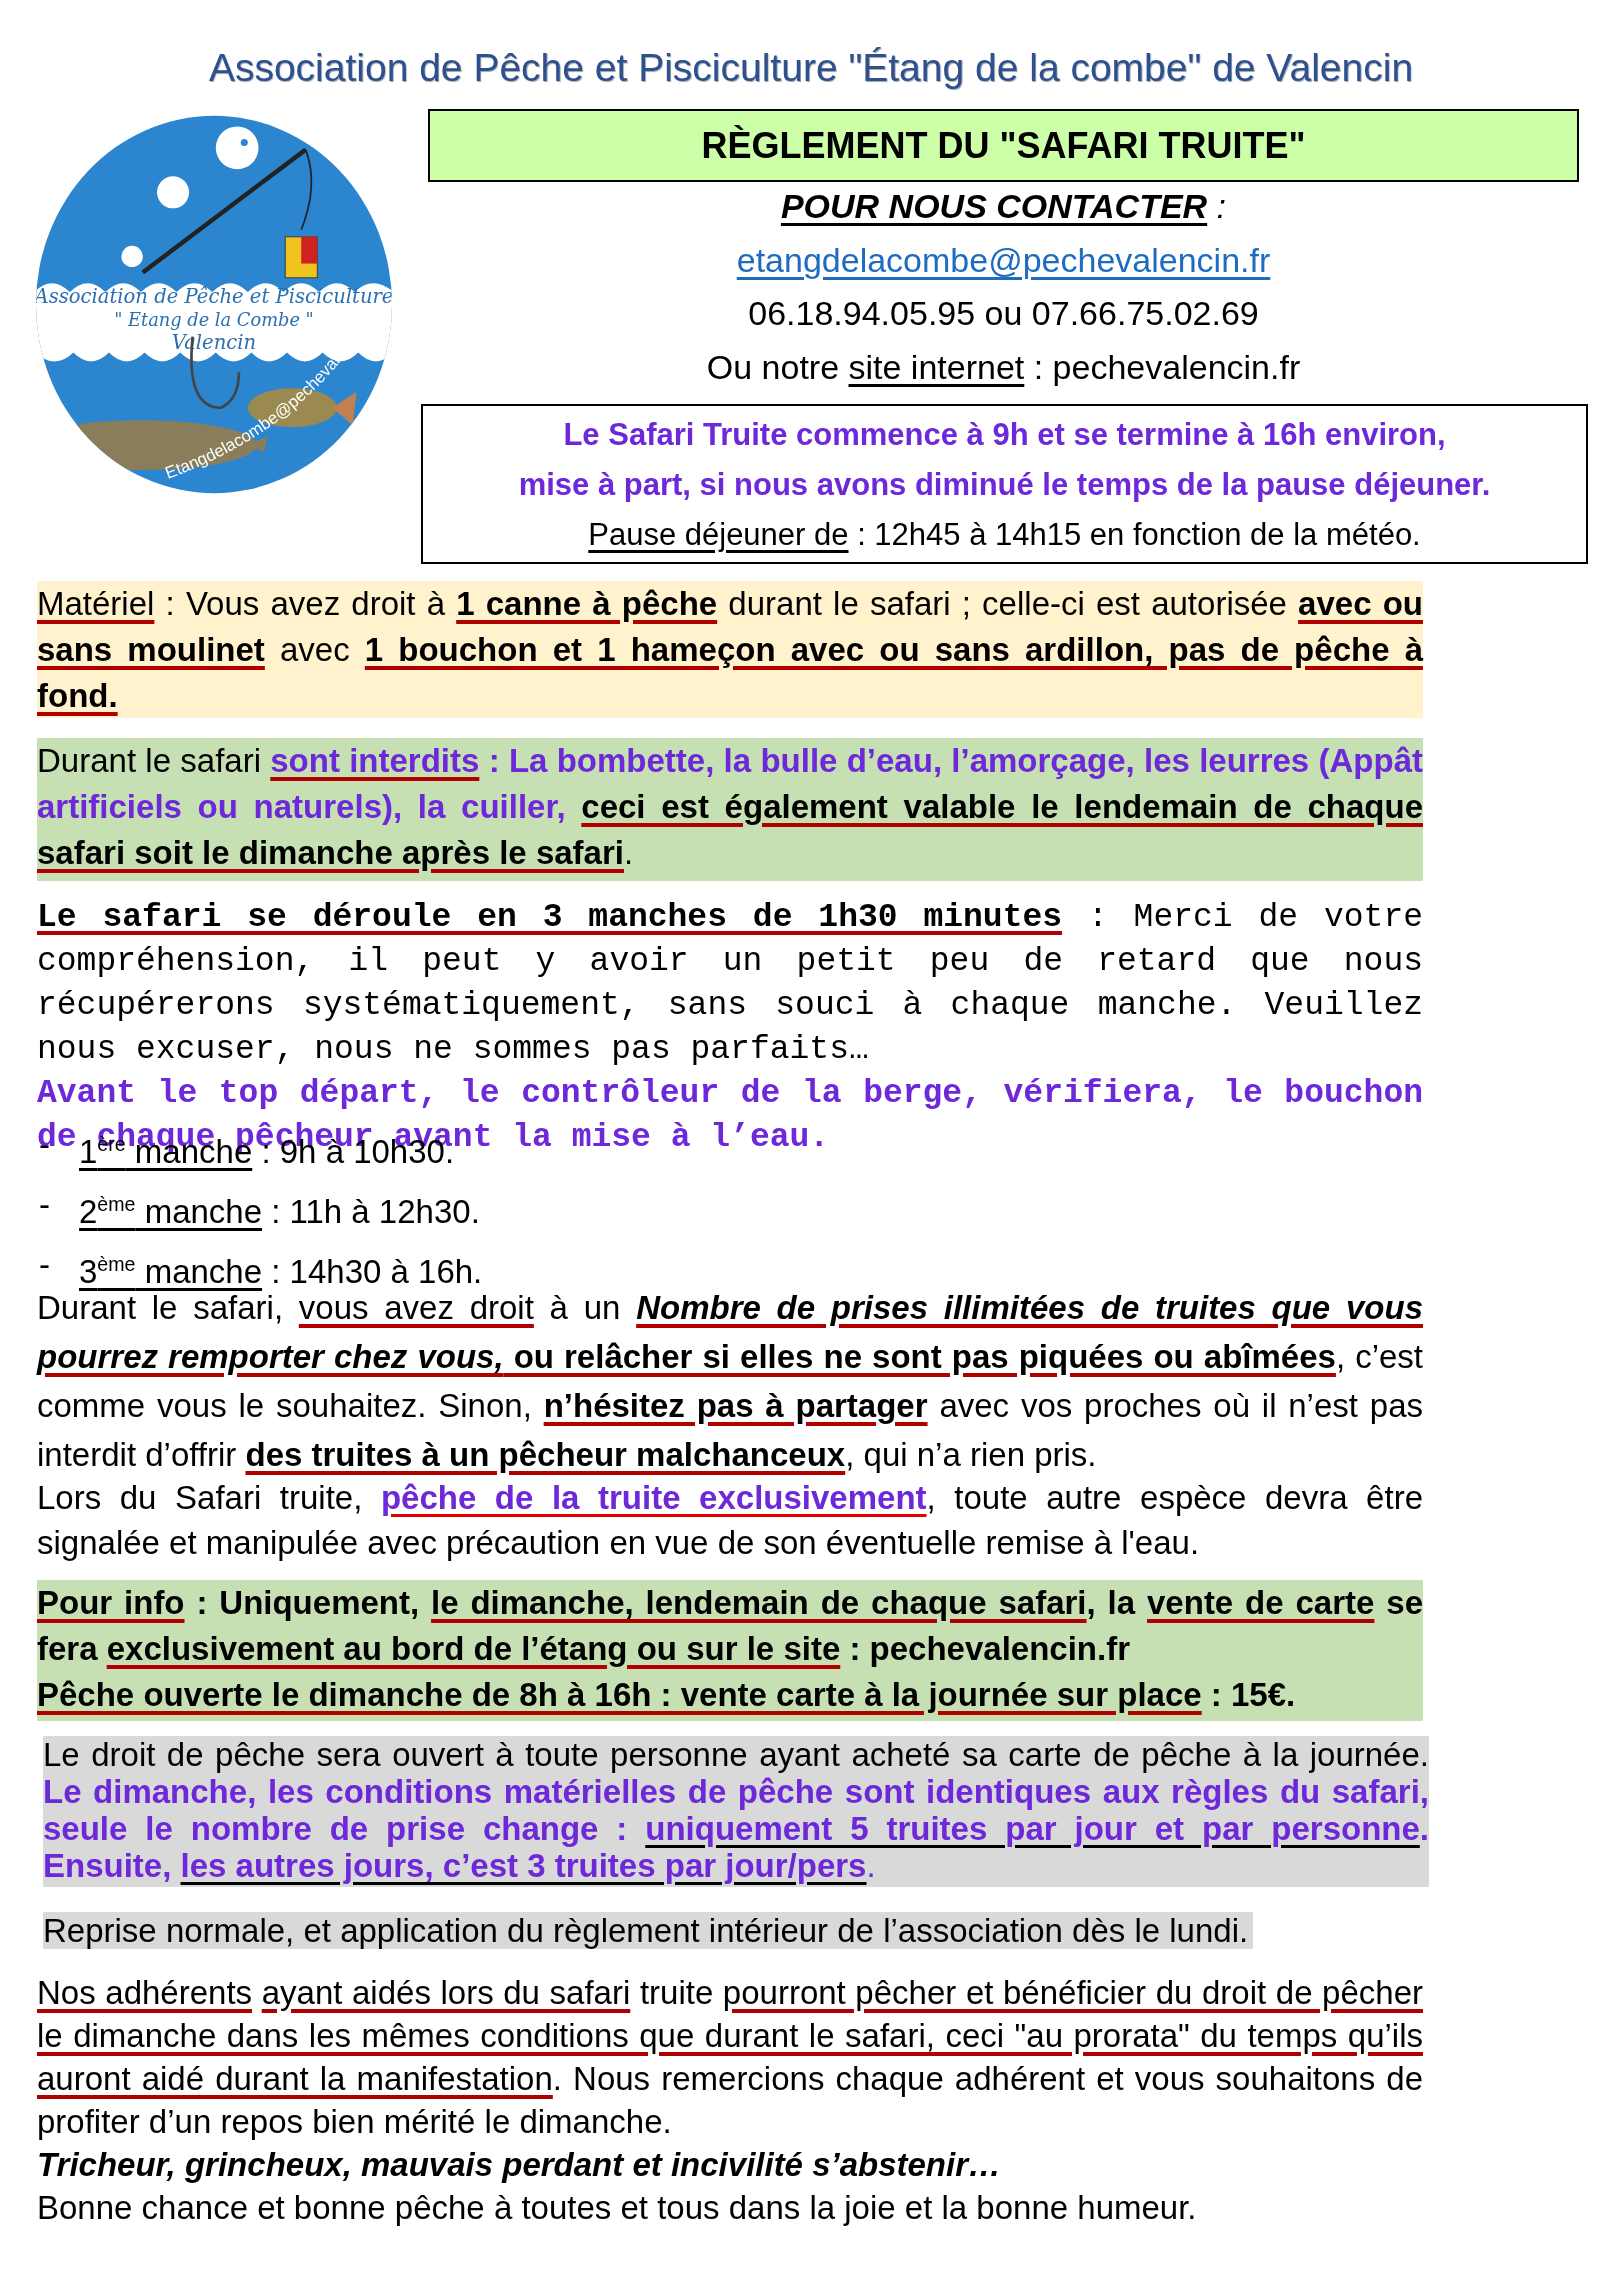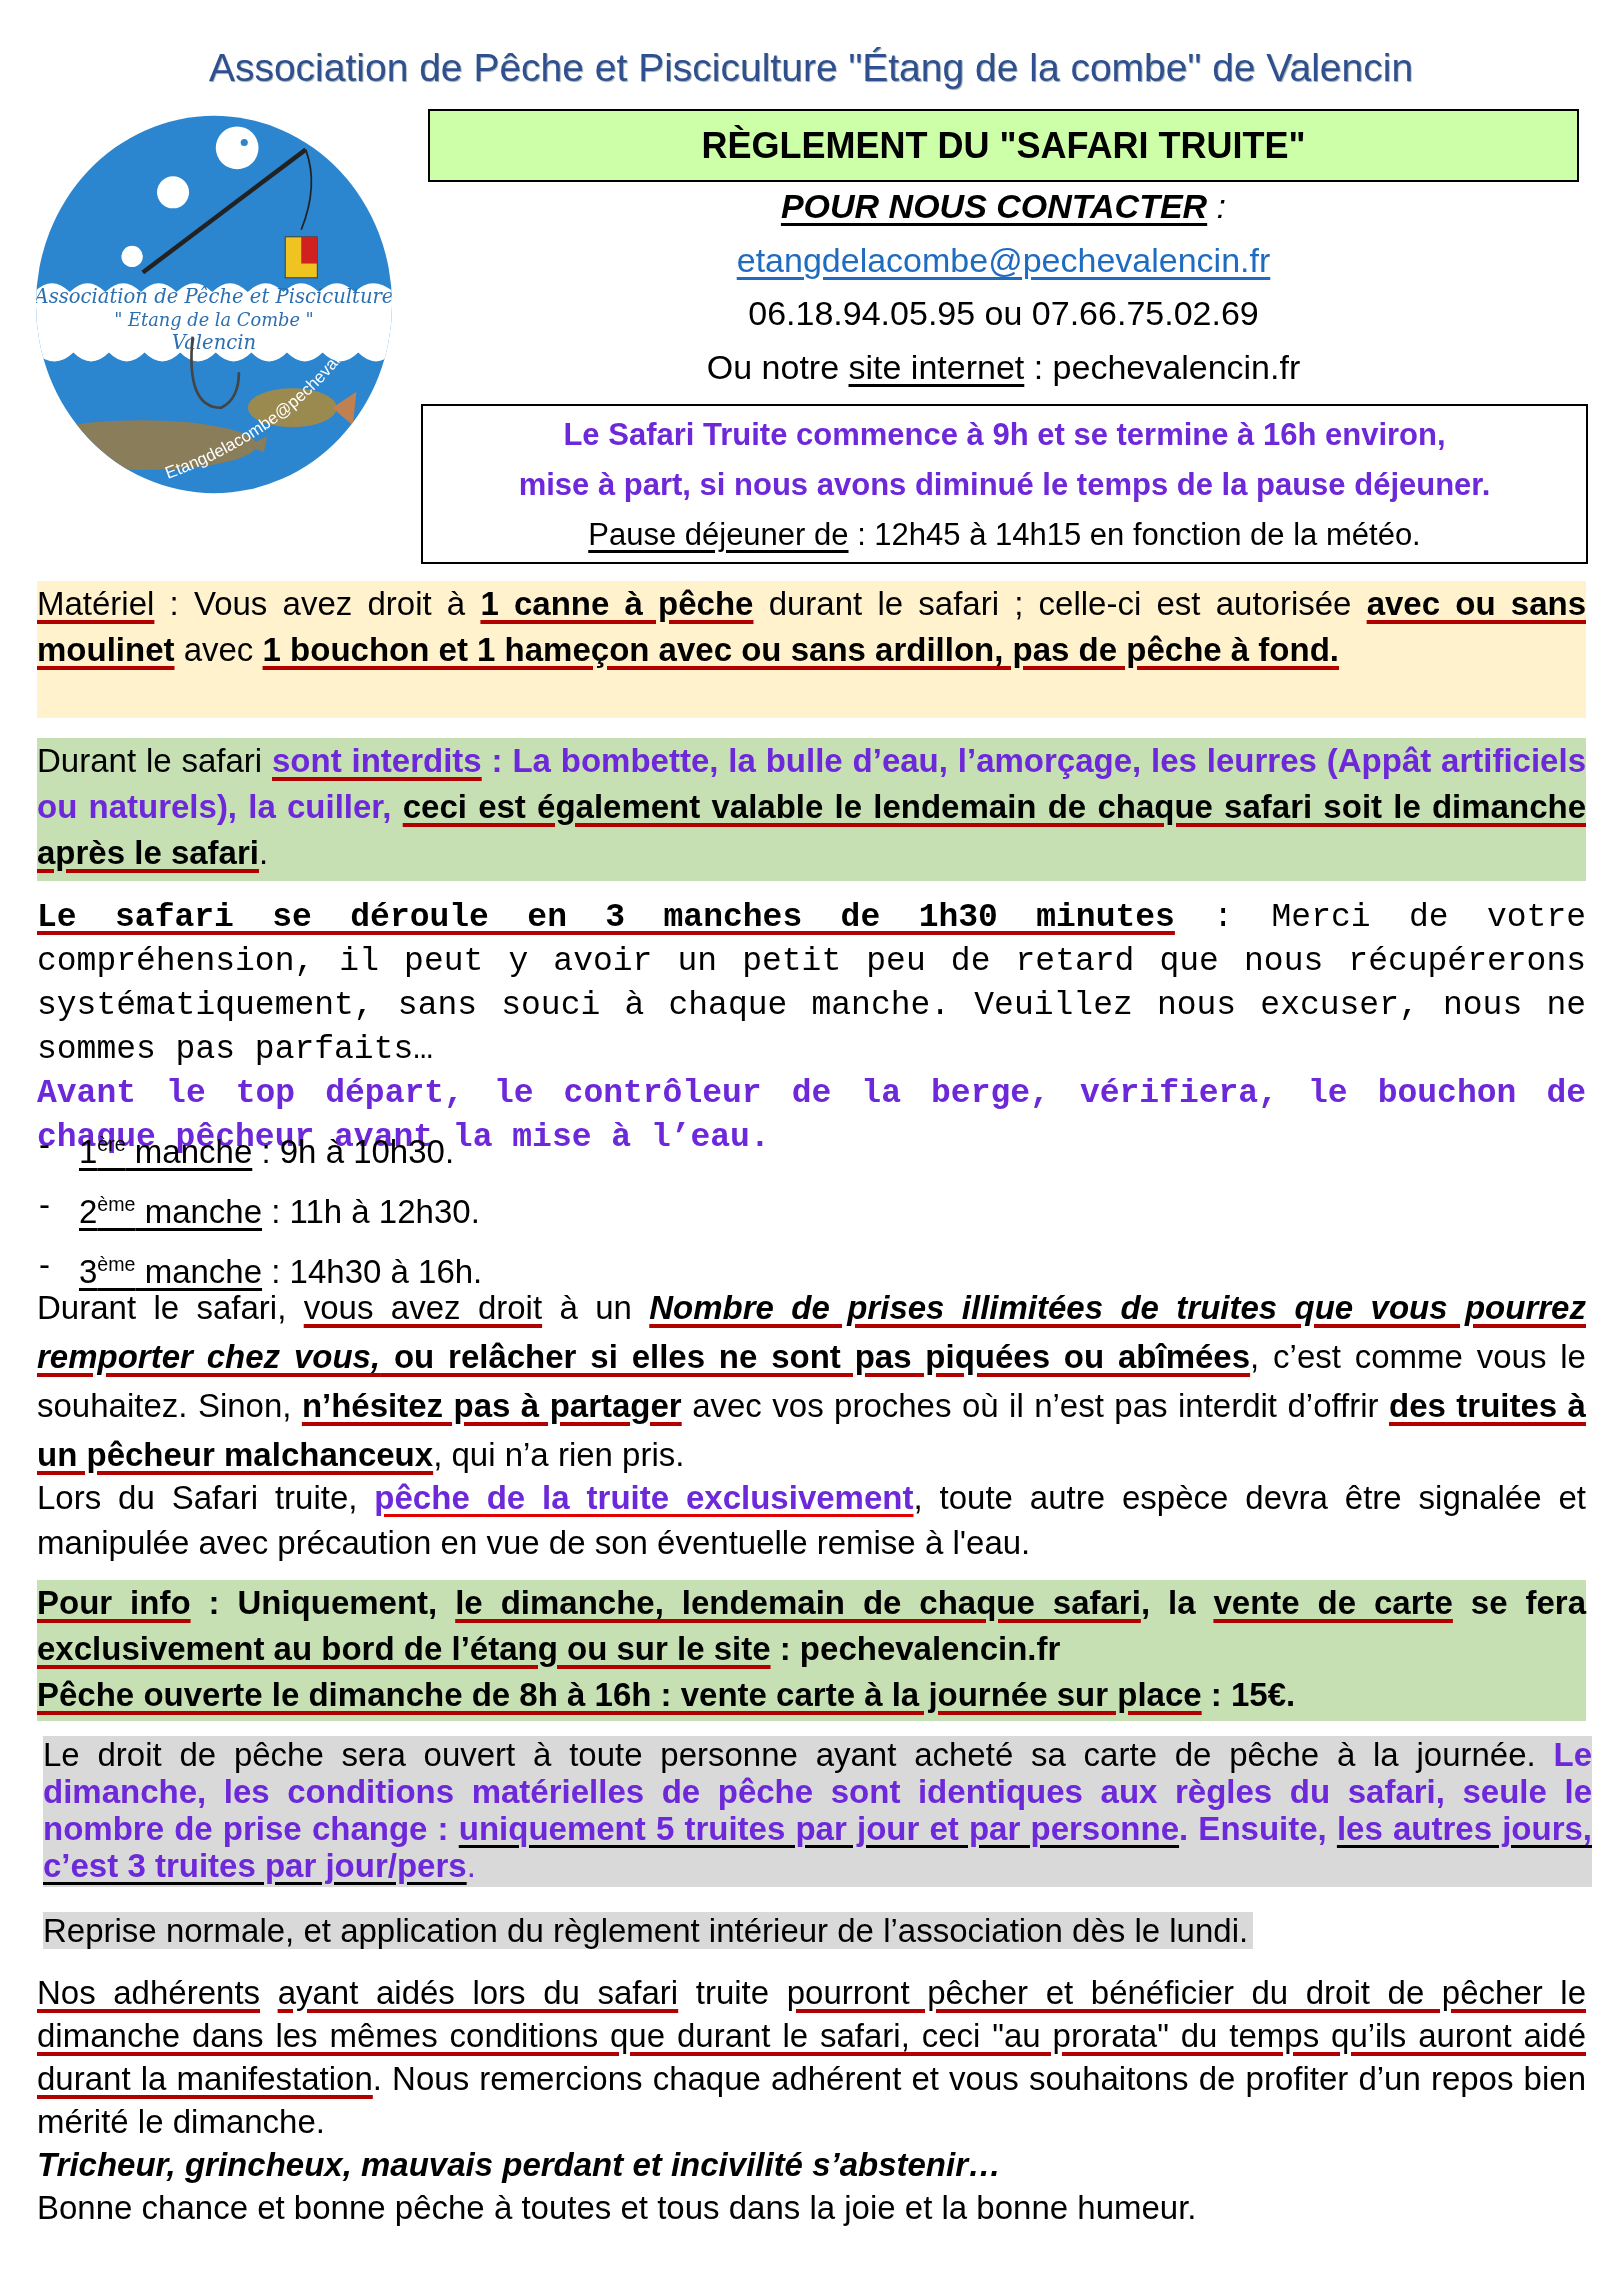--- a/index.html
+++ b/index.html
@@ -16,21 +16,21 @@
   .contact { left: 428px; width: 1151px; font-size: 34px; }
   .u-black { text-decoration: underline; text-decoration-color: #000; text-decoration-thickness: 2.7px; text-underline-offset: 4.5px; }
   .u-red { text-decoration: underline; text-decoration-color: #b00000; text-decoration-thickness: 3.6px; text-underline-offset: 5.3px; }
   .u-red2 { text-decoration: underline; text-decoration-color: #e00000; text-decoration-thickness: 2.7px; text-underline-offset: 5.3px; }
   .u-blue { text-decoration: underline; text-decoration-color: #1e6bbf; text-decoration-thickness: 2.7px; text-underline-offset: 4.5px; color: #1e6bbf; }
   .schedule-box { left: 421px; top: 404px; width: 1167px; height: 160px; border: 2.7px solid #000; box-sizing: border-box; }
   .schedule-box .l { font-size: 31px; text-align: center; line-height: 50px; }
   .red { color: #6d28d9; }
   .b { font-weight: bold; }
   .i { font-style: italic; }
-  .para { left: 37px; width: 1549px; font-size: 33px; line-height: 46px; text-align: justify; }
+  .para { left: 37px; width: 1386px; font-size: 33px; line-height: 46px; text-align: justify; }
   .bg-cream { background: #fff2cc; }
   .bg-green { background: #c6e0b4; }
   .bg-grey  { background: #d9d9d9; margin-left: 6px; }
   ul.manches { list-style: none; margin: 2px; padding: 0; }
   ul.manches li { font-size: 33px; line-height: 53px; position: relative; padding-left: 40px; }
   ul.manches li::before { content: "-"; position: absolute; left: 0; }
   sup { font-size: 19.6px; }
 </style>
 </head>
 <body>

